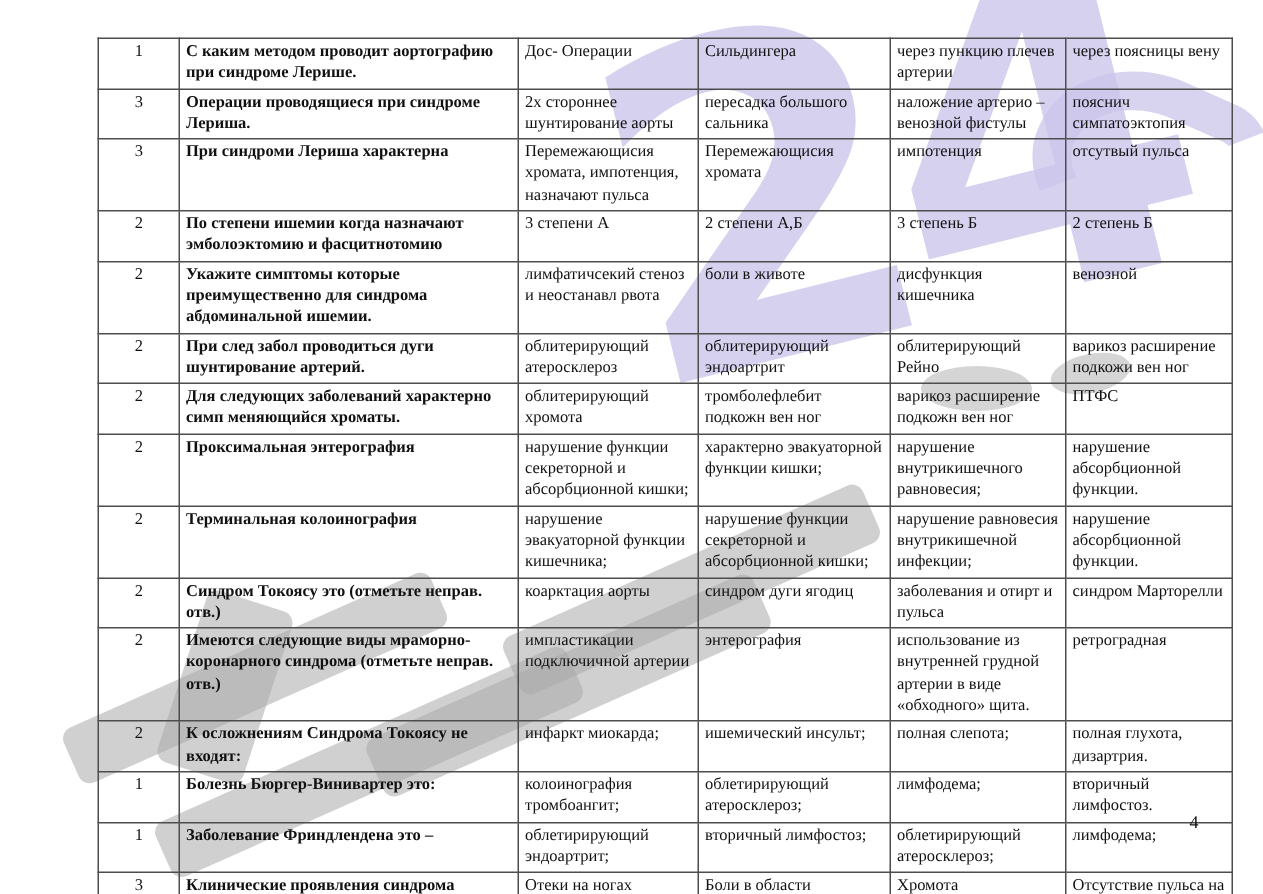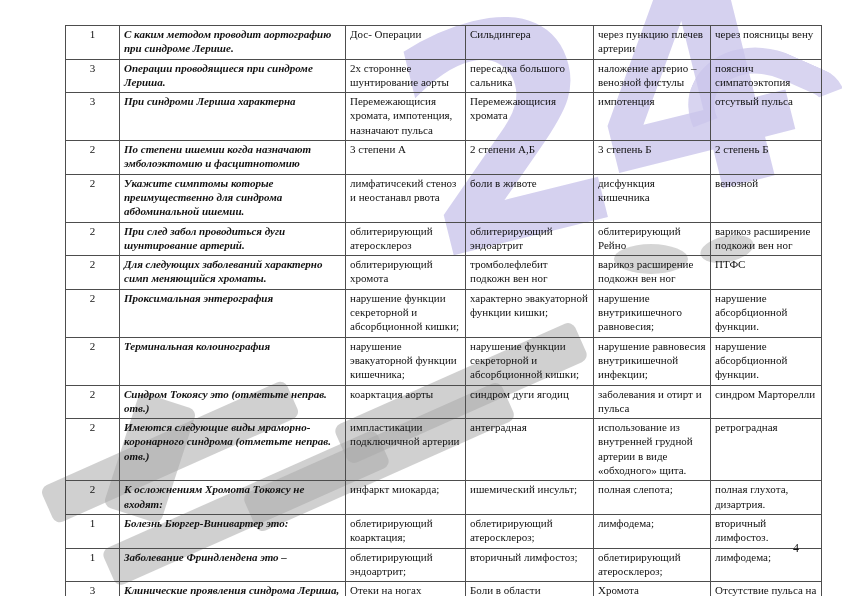--- a/index.html
+++ b/index.html
@@ -66,21 +66,21 @@
   }
   .qtable td {
     border: 1px solid #4d4d4d;
     font-size: 11px;
     line-height: 1.3;
     padding: 1px 4px 3px 4px;
     vertical-align: top;
     word-wrap: break-word;
   }
   .qtable td:nth-child(1) { text-align: center; }
-  .qtable td:nth-child(2) { font-weight: bold; font-style: italic; }
+  .qtable td:nth-child(2) { font-weight: bold; }
 
   .page-number {
     position: absolute;
     left: 793px; top: 541px;
     font-size: 12px;
     z-index: 1;
   }
 </style>
 </head>
 <body>
@@ -186,36 +186,36 @@
           <td>Синдром Токоясу это (отметьте неправ. отв.)</td>
           <td>коарктация аорты</td>
           <td>синдром дуги ягодиц</td>
           <td>заболевания и отирт и пульса</td>
           <td>синдром Марторелли</td>
         </tr>
         <tr>
           <td>2</td>
           <td>Имеются следующие виды мраморно-коронарного синдрома (отметьте неправ. отв.)</td>
           <td>импластикации подключичной артерии</td>
-          <td>антеградная</td>
+          <td>энтерография</td>
           <td>использование из внутренней грудной артерии в виде «обходного» щита.</td>
           <td>ретроградная</td>
         </tr>
         <tr>
           <td>2</td>
-          <td>К осложнениям Хромота Токоясу не входят:</td>
+          <td>К осложнениям Синдрома Токоясу не входят:</td>
           <td>инфаркт миокарда;</td>
           <td>ишемический инсульт;</td>
           <td>полная слепота;</td>
           <td>полная глухота, дизартрия.</td>
         </tr>
         <tr>
           <td>1</td>
           <td>Болезнь Бюргер-Винивартер это:</td>
-          <td>облетирирующий коарктация;</td>
+          <td>колоинография тромбоангит;</td>
           <td>облетирирующий атеросклероз;</td>
           <td>лимфодема;</td>
           <td>вторичный лимфостоз.</td>
         </tr>
         <tr>
           <td>1</td>
           <td>Заболевание Фриндлендена это –</td>
           <td>облетирирующий эндоартрит;</td>
           <td>вторичный лимфостоз;</td>
           <td>облетирирующий атеросклероз;</td>

